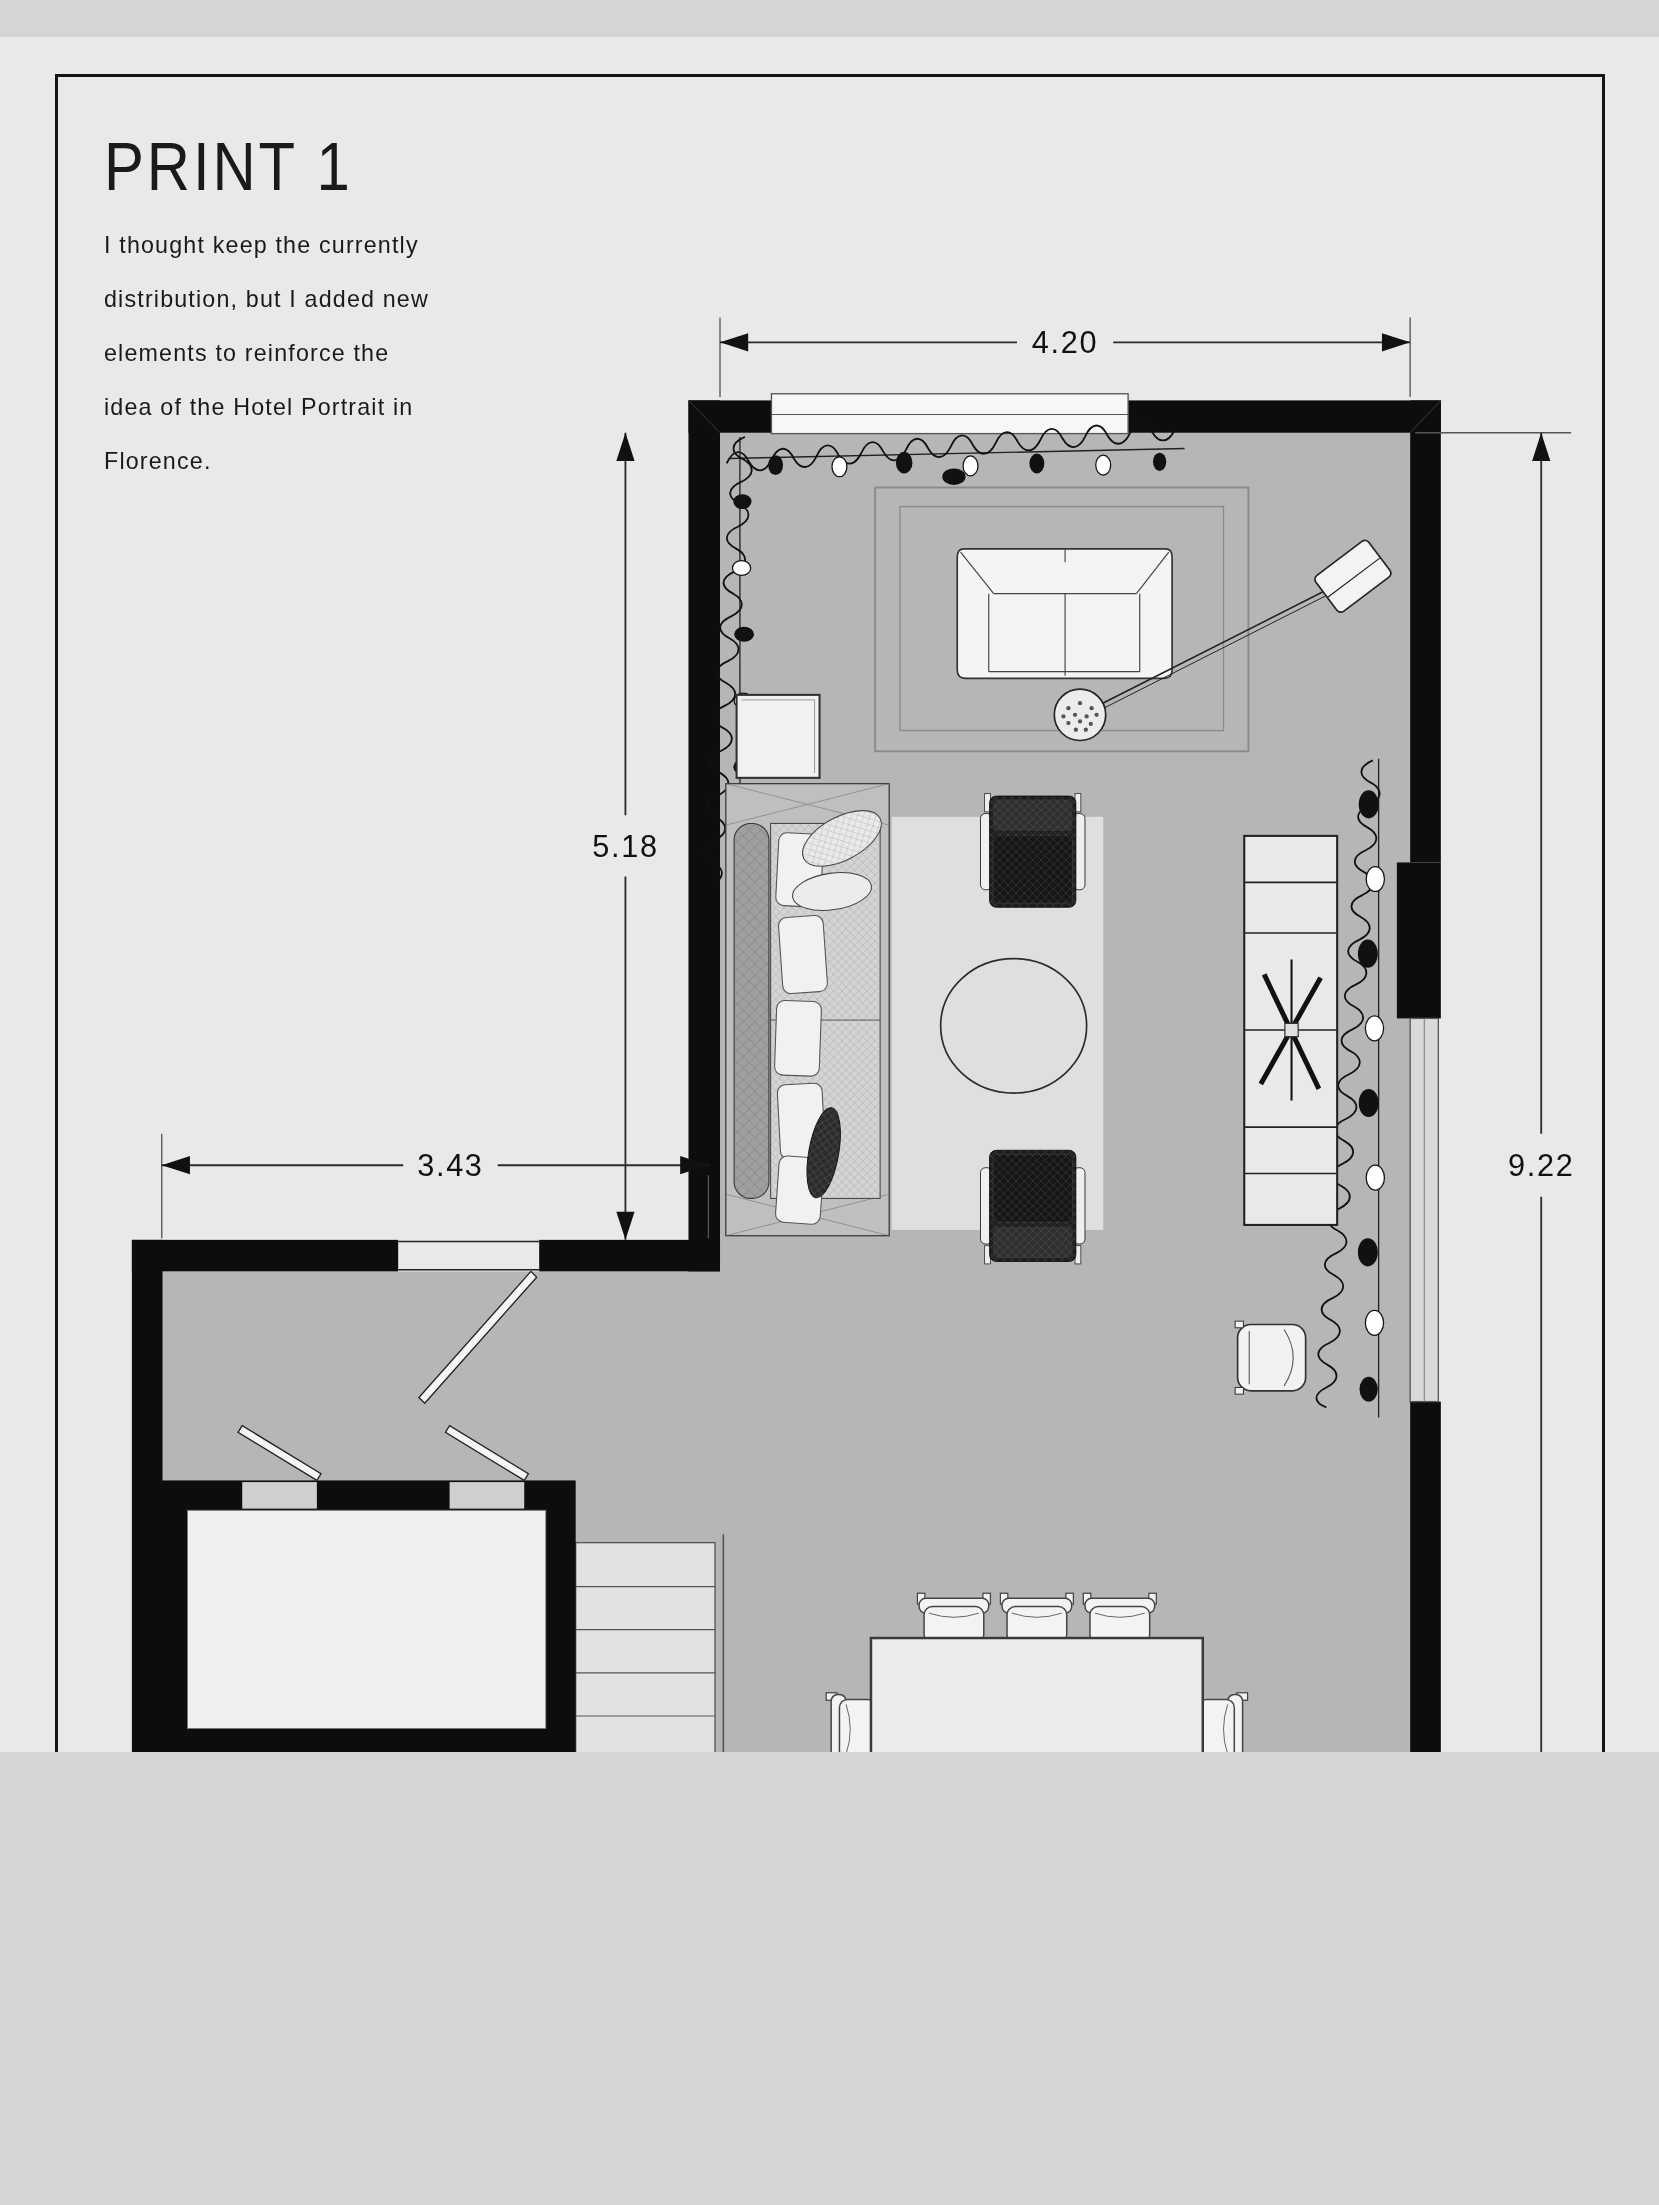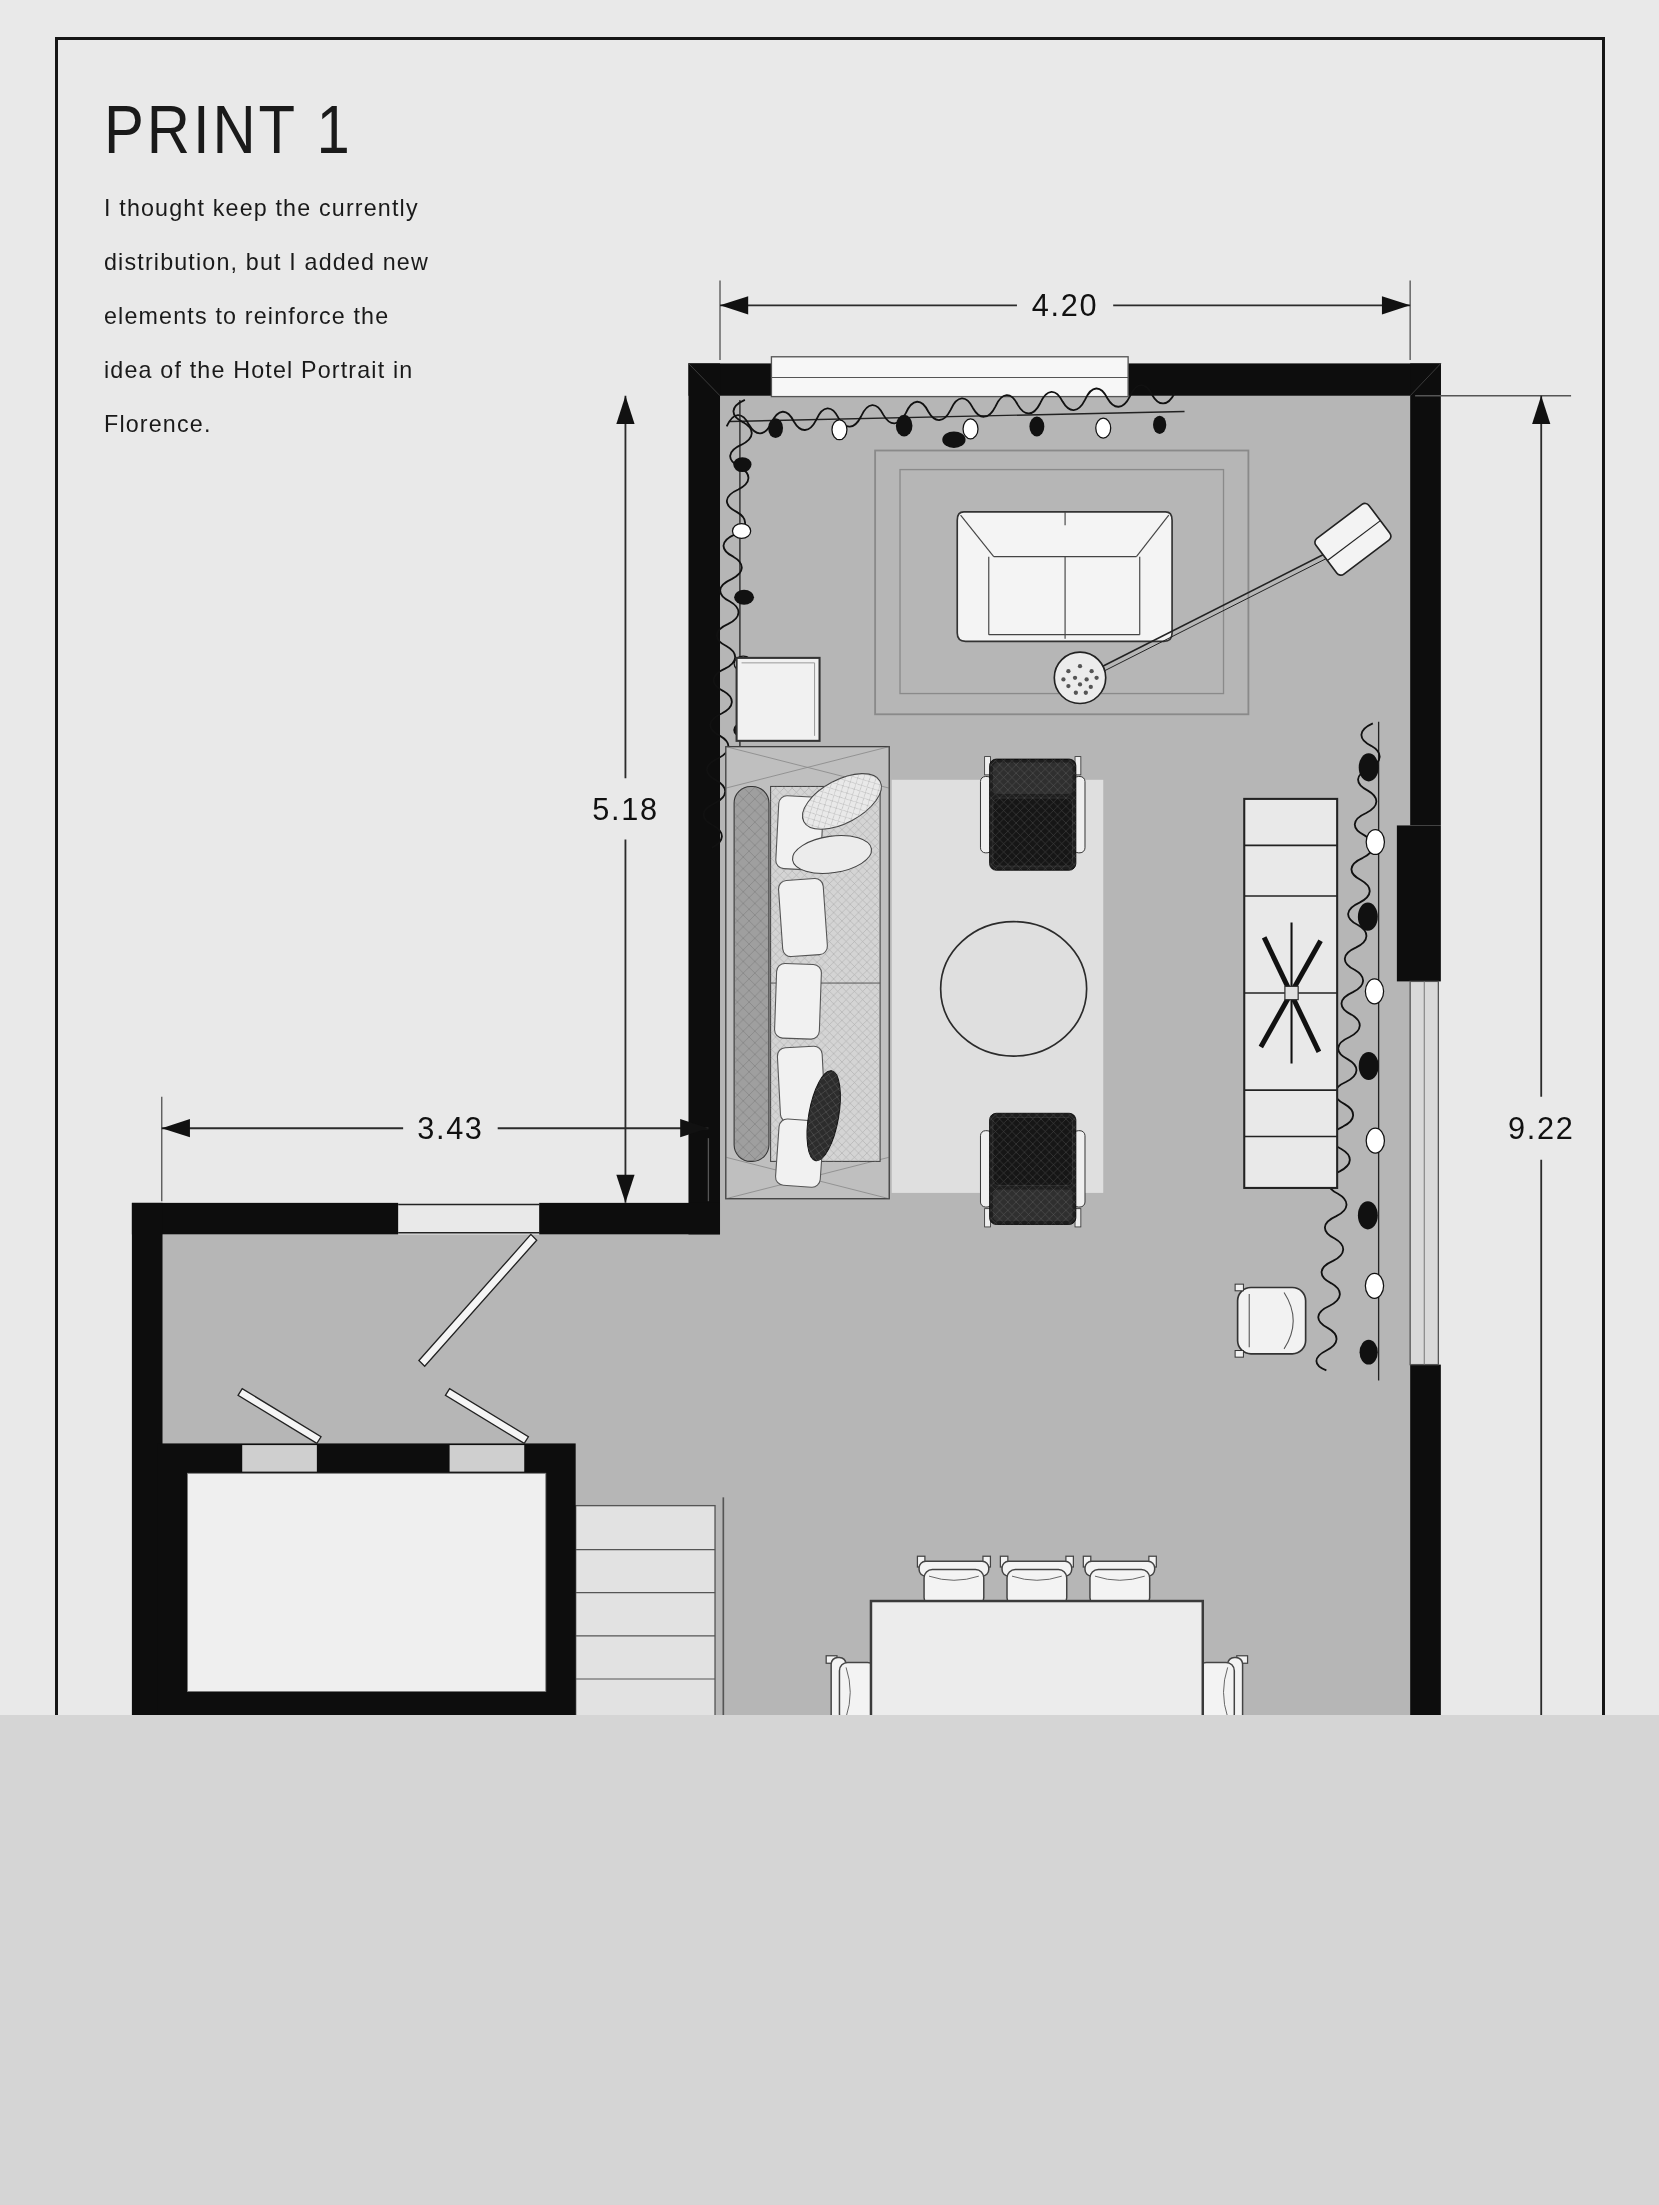--- a/index.html
+++ b/index.html
@@ -1,21 +1,21 @@
 <!DOCTYPE html>
 <html style="--page-bg: #e9e9e9; --floor: #b6b6b6; --wall: #0d0d0d; --rug: #dfdfdf; --stair: #e2e2e2; --furn: #f3f3f3; --ink: #1a1a1a;font-size:13.3px"><head>
 <meta charset="utf-8">
 <style>
   :root{
     --page-bg:#e9e9e9; --floor:#b6b6b6; --wall:#0d0d0d; --rug:#dfdfdf;
     --stair:#e2e2e2; --furn:#f3f3f3; --ink:#1a1a1a; --dimline:#2b2b2b;
   }
   html,body{margin:0;padding:0;background:#d5d5d5;}
   .page{position:relative;width:1659px;height:1715px;background:var(--page-bg);
-        font-family:"Liberation Sans",sans-serif;color:var(--ink);overflow:hidden;}
+        font-family:"Liberation Sans",sans-serif;color:var(--ink);overflow:hidden;margin-top:37px;}
   .frame{position:absolute;left:55px;top:37px;width:1550px;height:2126px;
          border:3.3px solid #161616;box-sizing:border-box;}
   .title{position:absolute;left:104px;top:90px;font-size:68px;letter-spacing:3.3px;
          transform:scaleX(.88);transform-origin:left top;font-weight:400;white-space:nowrap;}
   .note{position:absolute;left:104px;top:181px;font-size:24px;line-height:54px;
         letter-spacing:1.2px;transform:scaleX(.97);transform-origin:left top;}
   .note div{white-space:nowrap;}
   svg.plan{position:absolute;left:0;top:0;width:1659px;height:2205px;}
   .wall{fill:var(--wall);}
   .dim{stroke:var(--dimline);stroke-width:2.2;fill:none;}

